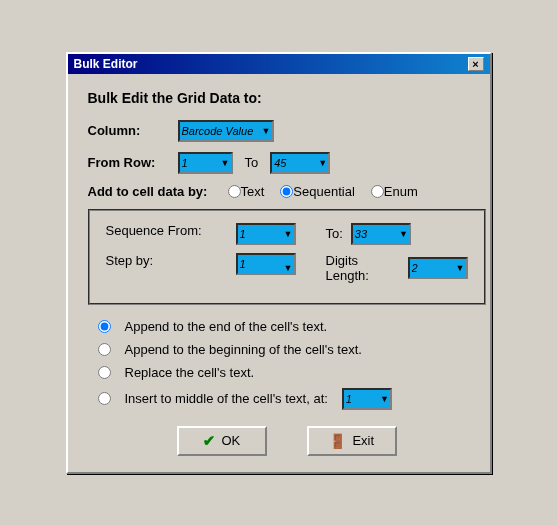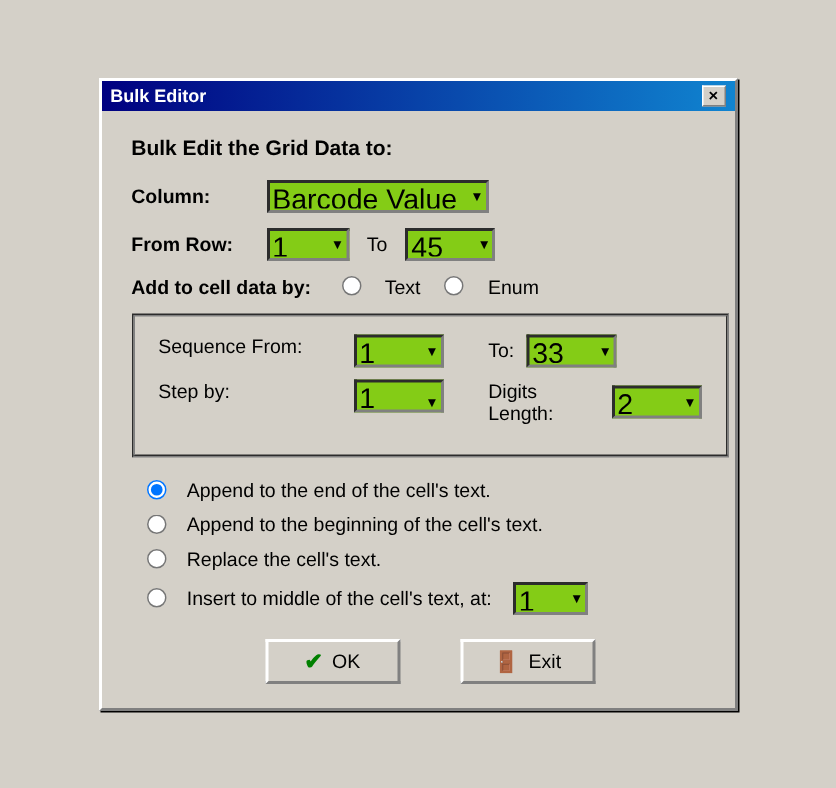--- a/index.html
+++ b/index.html
@@ -58,29 +58,30 @@
     .form-row {
       display: flex;
       align-items: center;
       margin-bottom: 10px;
     }
     .form-label {
       font-weight: bold;
       min-width: 90px;
     }
     select, .combo {
-      background: #84cc16;
+      background: #0ea5e9;
       border: 2px inset #808080;
       padding: 1px 2px;
-      font-size: 19px;
+      font-size: 11px;
       height: 22px;
       appearance: none;
       -webkit-appearance: none;
       cursor: pointer;
       position: relative;
+      font-style: italic;
     }
     .combo-wrapper {
       position: relative;
       display: inline-block;
     }
     .combo-wrapper::after {
       content: '▼';
       font-size: 9px;
       position: absolute;
       right: 3px;
@@ -98,22 +99,22 @@
       gap: 8px;
     }
     .radio-row {
       display: flex;
       align-items: center;
       gap: 16px;
       margin-bottom: 12px;
     }
     .radio-option {
       display: flex;
-      align-items: flex-start;
-      gap: 16px;
+      align-items: center;
+      gap: 0;
       cursor: pointer;
     }
     .inner-box {
       border: 2px groove #808080;
       padding: 12px 16px;
       margin-bottom: 14px;
       background: #d4d0c8;
     }
     .inner-row {
       display: flex;
@@ -216,20 +217,24 @@
         </div>
       </div>
     </div>
 
     <div class="form-row">
       <span class="form-label" style="min-width:140px">Add to cell data by:</span>
       <div class="radio-row" style="margin-bottom:0">
         <label class="radio-option">
           <input type="radio" name="add_by" style="">
           <span>Text</span>
+        </label>
+        <label class="radio-option">
+          <input type="radio" name="add_by" checked="" style="">
+          <span>Sequential</span>
         </label>
         <label class="radio-option">
           <input type="radio" name="add_by" style="">
           <span>Enum</span>
         </label>
       </div>
     </div>
 
     <div class="inner-box" style="margin-top:10px">
       <div class="inner-row">

